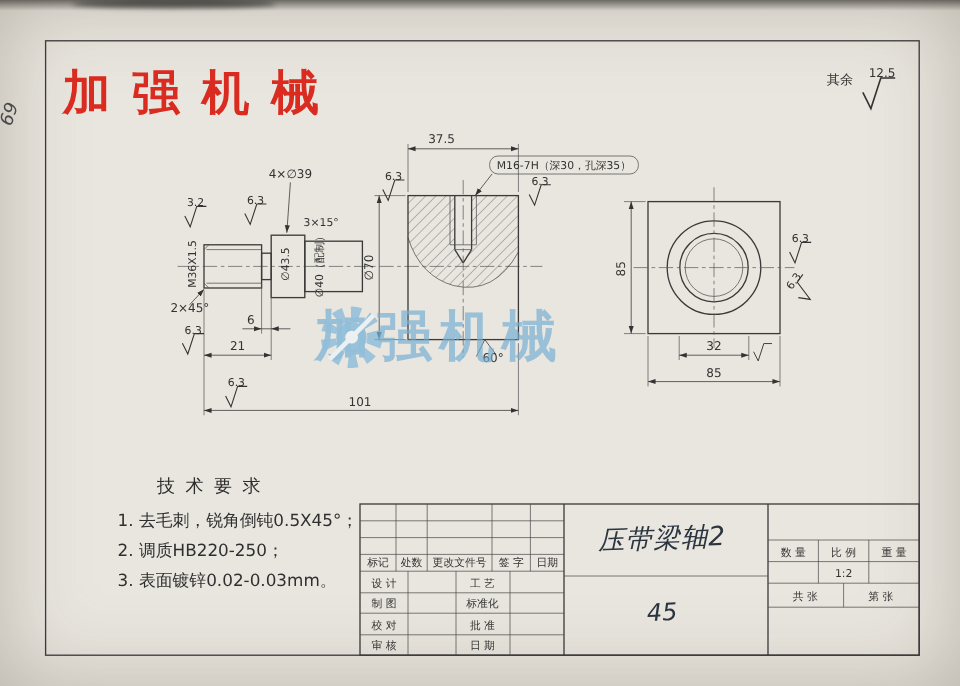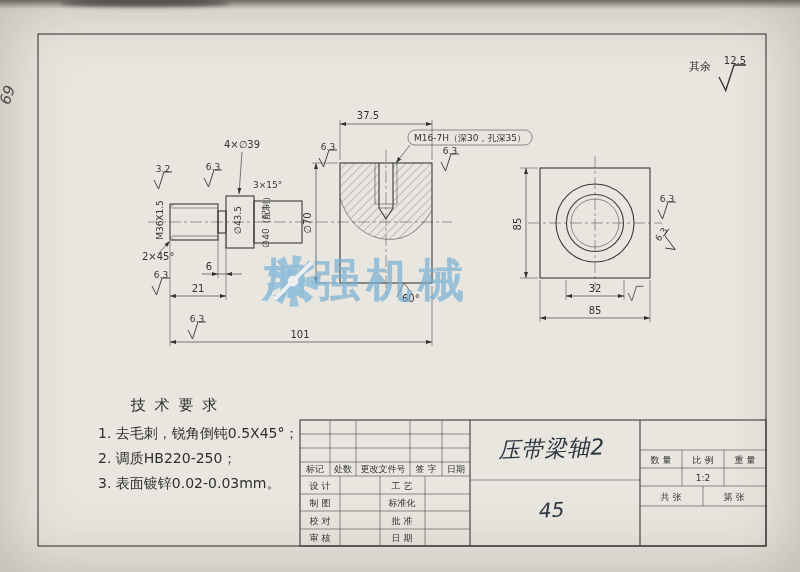--- a/index.html
+++ b/index.html
@@ -227,20 +227,21 @@
       <line x1="703" y1="486" x2="703" y2="506" class="tn"></line>
       <text x="661" y="463" class="tb" text-anchor="middle">数 量</text>
       <text x="703" y="463" class="tb" text-anchor="middle">比 例</text>
       <text x="745" y="463" class="tb" text-anchor="middle">重 量</text>
       <text x="703" y="481" class="tb" text-anchor="middle">1:2</text>
       <text x="671" y="500" class="tb" text-anchor="middle">共  张</text>
       <text x="734" y="500" class="tb" text-anchor="middle">第  张</text>
     </g>
   </svg>
 
+  <div class="logo">加 强 机 械</div>
 
   <div class="watermark">
     <svg width="62" height="62" viewBox="0 0 64 64">
       <circle cx="32" cy="32" r="20" fill="none" stroke="rgba(122,180,216,.85)" stroke-width="13" stroke-dasharray="7.5 5.8"></circle>
       <circle cx="32" cy="32" r="13" fill="rgba(122,180,216,.9)"></circle>
       <circle cx="32" cy="32" r="5.5" fill="#eef3f6"></circle>
       <line x1="13" y1="51" x2="51" y2="13" stroke="#eef3f6" stroke-width="4"></line>
     </svg>
     <span class="wm-text">加强机械</span>
   </div>

